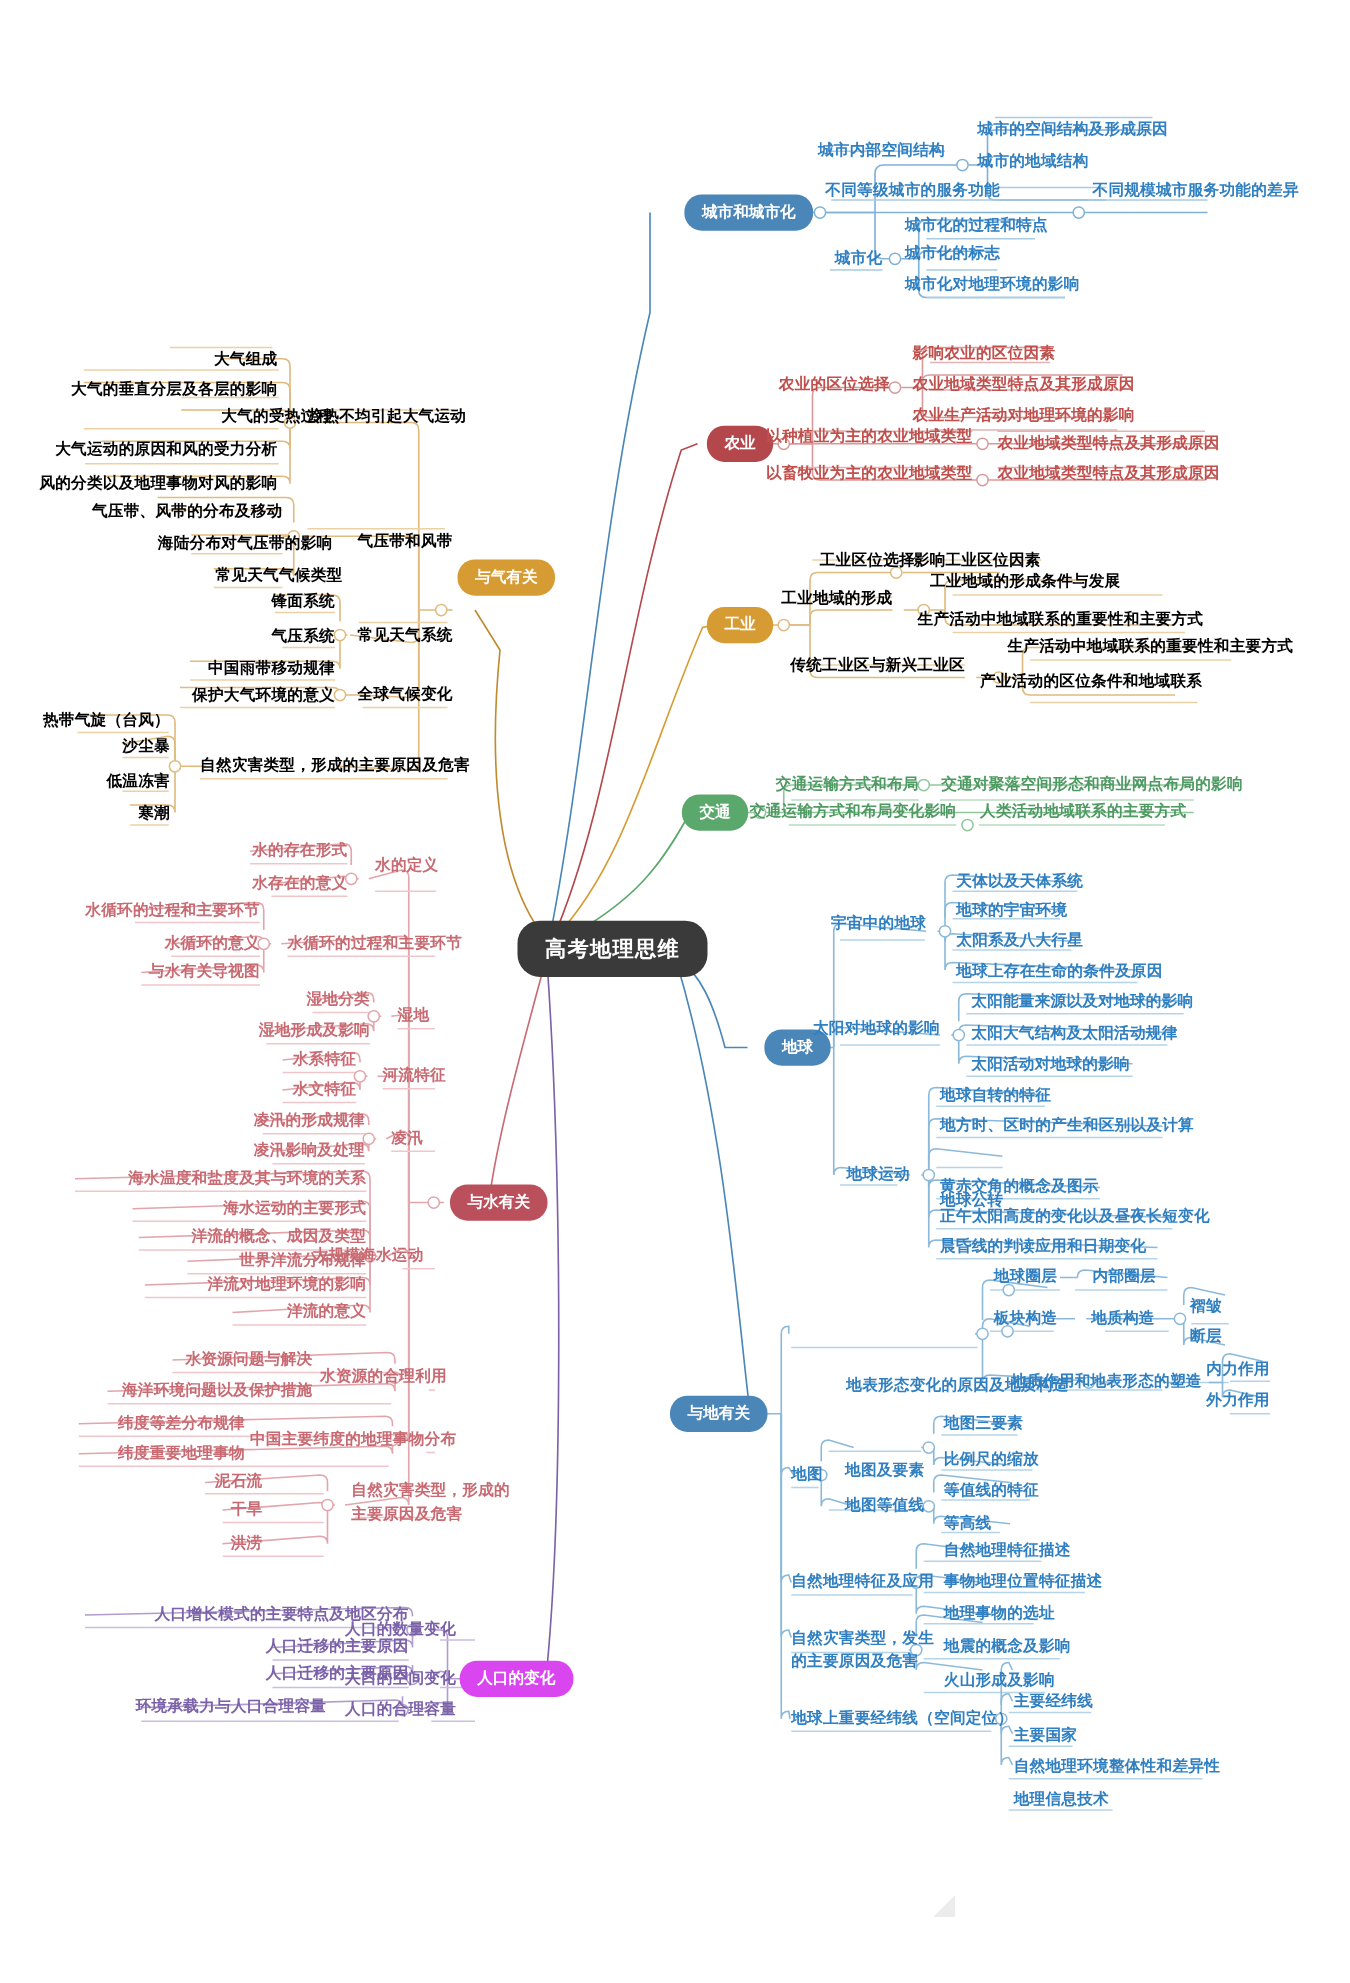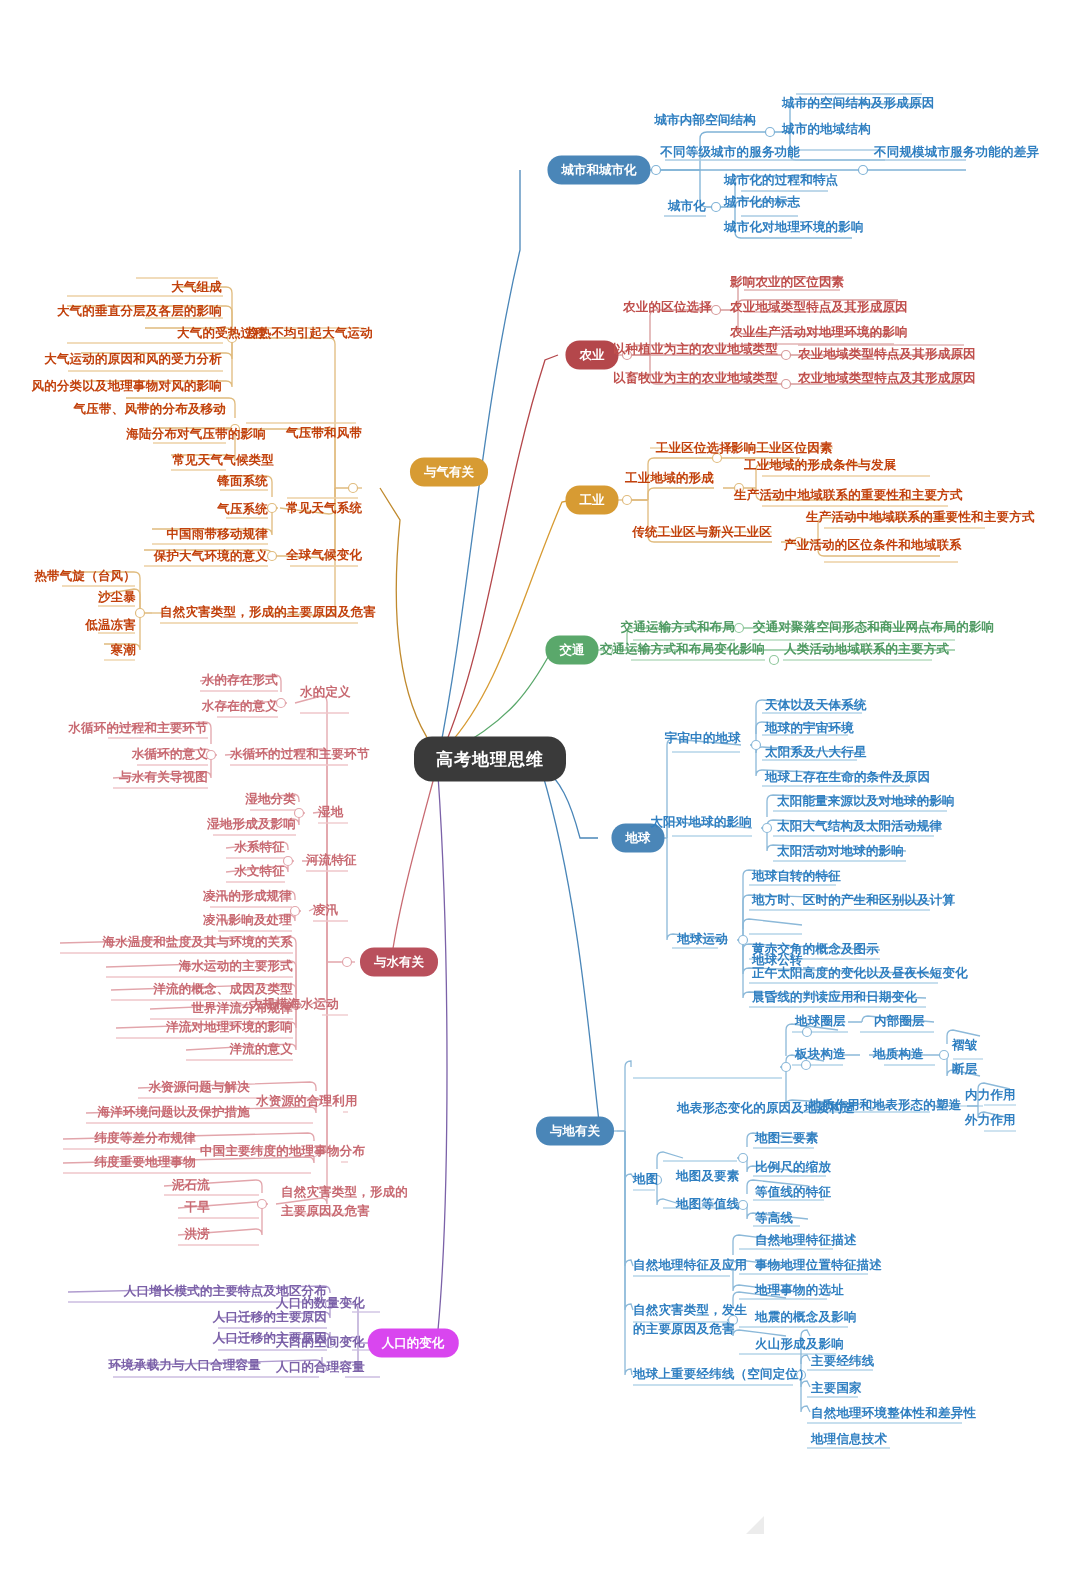--- a/index.html
+++ b/index.html
@@ -15,21 +15,21 @@
 
   
   .pill{position:absolute;transform:translate(-50%,-50%);border-radius:14px;
         color:#fff;font-size:12.5px;font-weight:bold;padding:6px 14px;white-space:nowrap;}
   .root{position:absolute;transform:translate(-50%,-50%);background:#3a3a3a;color:#fff;
         border-radius:18px;padding:11px 22px;font-size:17px;font-weight:bold;letter-spacing:1px;
         white-space:nowrap;}
 
   .c-blue{color:#2f7fc1;}
   .c-red{color:#c0504d;}
-  .c-gold{color:#c2410c;}
+  .c-gold{color:#000000;}
   .c-green{color:#4f9a62;}
   .c-pink{color:#c86a72;}
   .c-purple{color:#7b61a8;}
 
   .p-blue{background:#4a86b8;text-align:center;}
   .p-red{background:#b4474b;}
   .p-gold{background:#d79b33;}
   .p-green{background:#5aa86b;}
   .p-pink{background:#b9505c;}
   .p-purple{background:#d946ef;}
@@ -501,21 +501,21 @@
   <div class="node t r c-gold" style="left:772px;top:533px;">传统工业区与新兴工业区</div>
   <div class="node t l c-gold" style="left:806px;top:518px;">生产活动中地域联系的重要性和主要方式</div>
   <div class="node t l c-gold" style="left:784px;top:546px;">产业活动的区位条件和地域联系</div>
 
   <div class="pill p-green" style="left:572px;top:650px;">交通</div>
   <div class="node t r c-green" style="left:735px;top:628px;">交通运输方式和布局</div>
   <div class="node t l c-green" style="left:753px;top:628px;">交通对聚落空间形态和商业网点布局的影响</div>
   <div class="node t r c-green" style="left:765px;top:650px;">交通运输方式和布局变化影响</div>
   <div class="node t l c-green" style="left:784px;top:650px;">人类活动地域联系的主要方式</div>
 
-  <div class="pill p-gold" style="left:405px;top:472px;margin-left:44px;">与气有关</div>
+  <div class="pill p-gold" style="left:405px;top:462px;">与气有关</div>
   <div class="node t l c-gold" style="left:246px;top:334px;">冷热不均引起大气运动</div>
   <div class="node t r c-gold" style="left:222px;top:288px;">大气组成</div>
   <div class="node t r c-gold" style="left:222px;top:312px;">大气的垂直分层及各层的影响</div>
   <div class="node t r c-gold" style="left:222px;top:334px;margin-left:44px;">大气的受热过程</div>
   <div class="node t r c-gold" style="left:222px;top:360px;">大气运动的原因和风的受力分析</div>
   <div class="node t r c-gold" style="left:222px;top:387px;">风的分类以及地理事物对风的影响</div>
 
   <div class="node t l c-gold" style="left:286px;top:434px;">气压带和风带</div>
   <div class="node t r c-gold" style="left:226px;top:410px;">气压带、风带的分布及移动</div>
   <div class="node t r c-gold" style="left:266px;top:435px;">海陆分布对气压带的影响</div>

